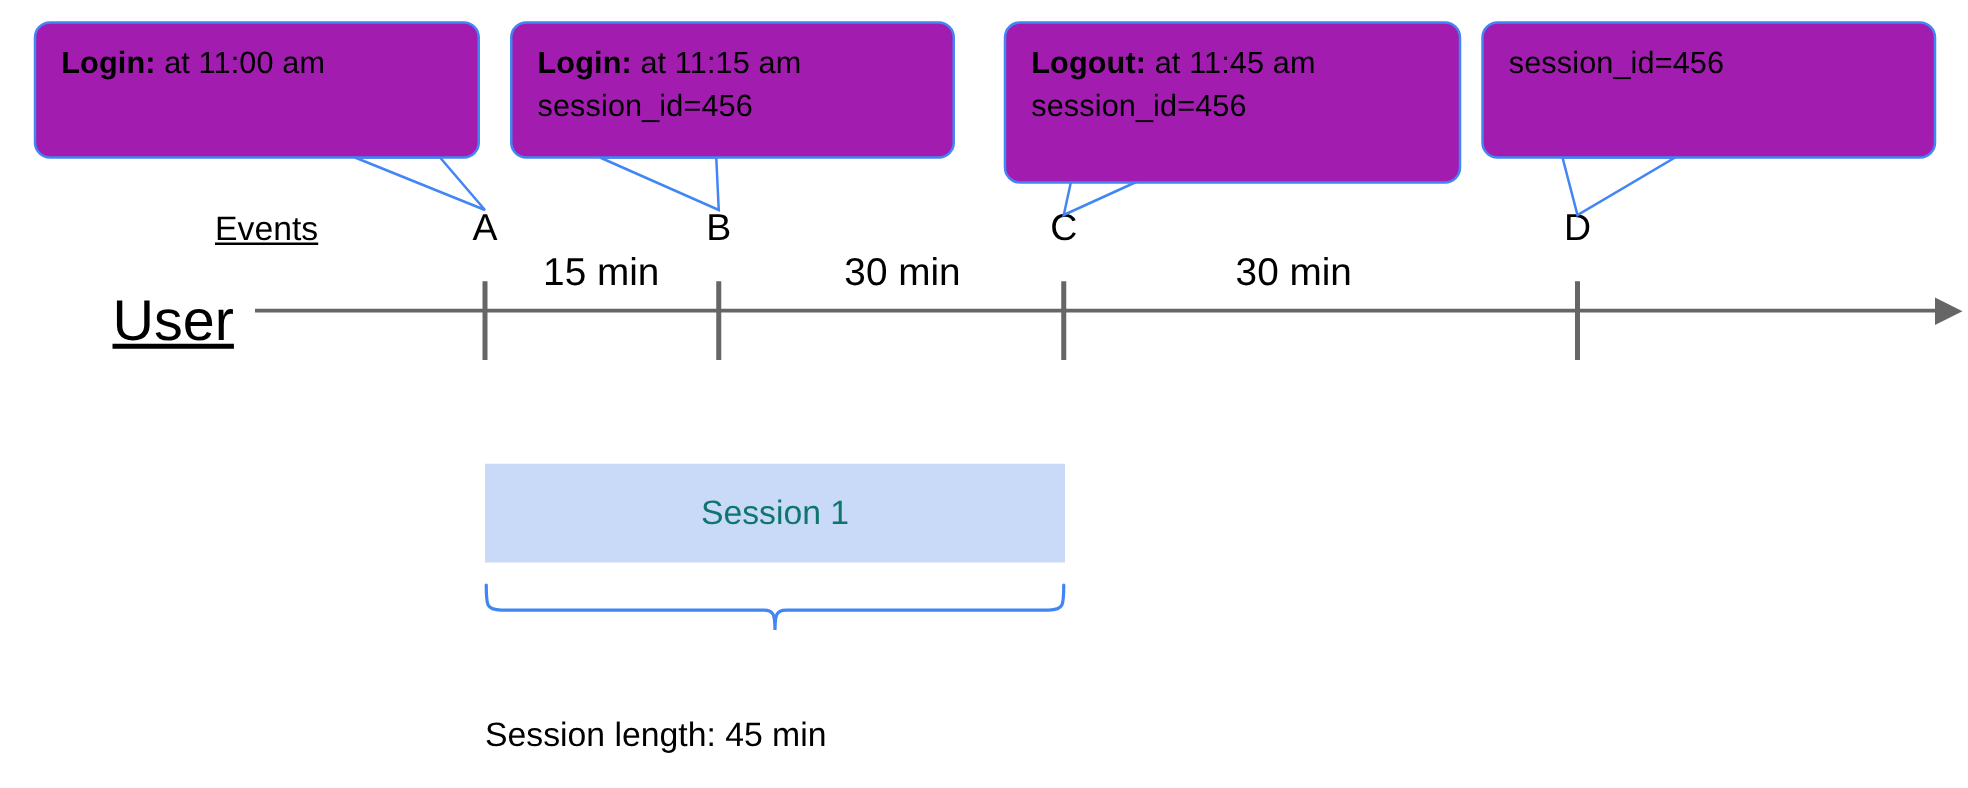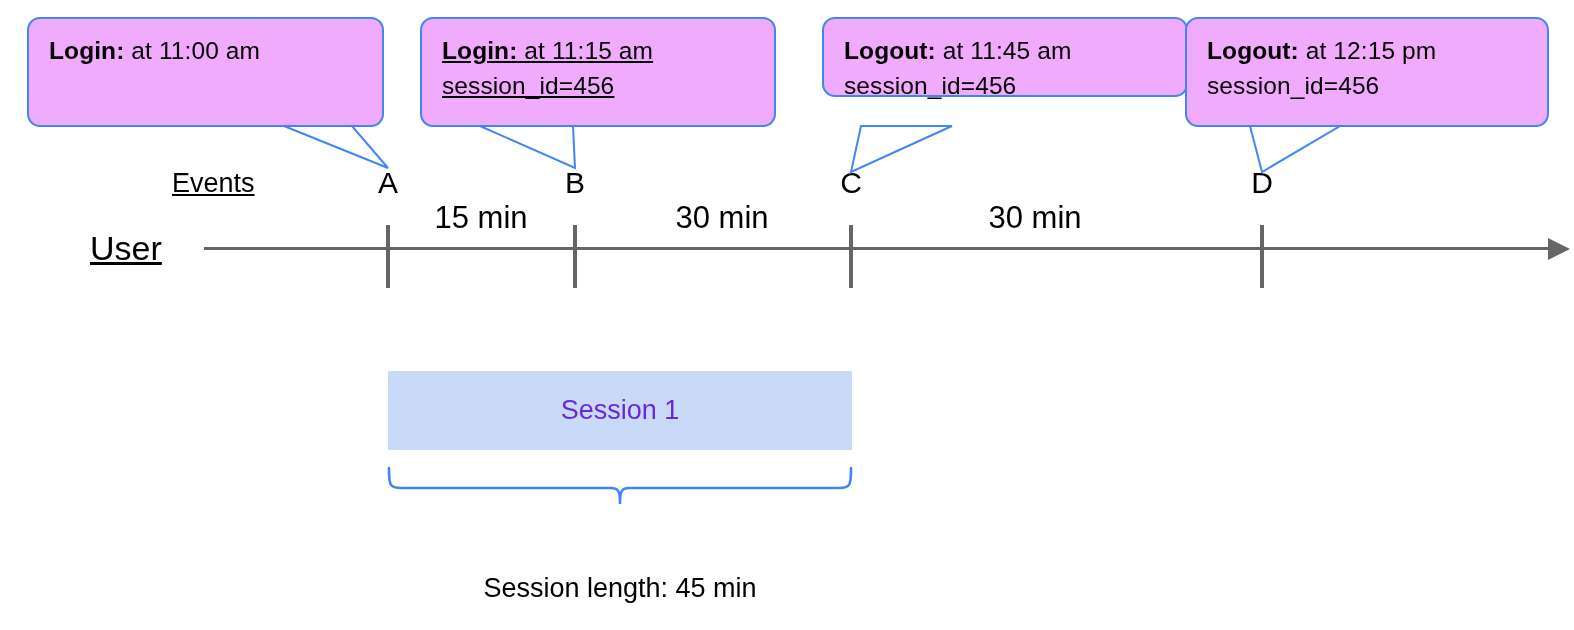--- a/index.html
+++ b/index.html
@@ -18,21 +18,21 @@
     height: 630px;
     overflow: hidden;
     background: #ffffff;
   }
   
   .callout {
     position: absolute;
     box-sizing: border-box;
     border: 2px solid #4285f4;
     border-radius: 13px;
-    background: #f0abfc;
+    background: #a21caf;
     padding: 14px 16px 0 20px;
     z-index: 3;
   }
   .callout-line {
     font-size: 24.5px;
     line-height: 35px;
     white-space: nowrap;
     letter-spacing: 0.1px;
   }
   .callout-line .lead {
@@ -53,21 +53,21 @@
     position: absolute;
     white-space: nowrap;
     text-decoration: underline;
   }
   #events-label {
     font-size: 27px;
     left: 172px;
     top: 168px;
   }
   #user-label {
-    font-size: 34px;
+    font-size: 46px;
     left: 90px;
     top: 229px;
   }
   .axis-line {
     position: absolute;
     background: #666666;
     height: 3px;
     left: 204px;
     top: 247px;
     width: 1349px;
@@ -110,35 +110,34 @@
     top: 371px;
     width: 464px;
     height: 79px;
     background: #c9daf8;
     display: flex;
     align-items: center;
     justify-content: center;
   }
   #session-bar-label {
     font-size: 27px;
-    color: #6d28d9;
+    color: #0f766e;
   }
   #brace-svg {
     position: absolute;
     left: 380px;
     top: 466px;
     width: 482px;
     height: 62px;
   }
   #caption {
     position: absolute;
     top: 573px;
     left: 388px;
     width: 464px;
-    text-align: center;
     font-size: 27px;
     white-space: nowrap;
   }
 </style>
 </head>
 <body>
 
 <div id="stage">
 
   <svg id="tails" viewBox="0 0 1574 630" xmlns="http://www.w3.org/2000/svg">
@@ -151,38 +150,35 @@
 
     <polygon points="1250,126 1262,172 1340,126" fill="#ffffff" stroke="#4285f4" stroke-width="2" stroke-linejoin="miter"></polygon>
   </svg>
 
   <div class="callout" style="left:27px; top:17px; width:357px; height:110px;">
     <div class="callout-line">
       <span class="lead">Login:</span><span> at 11:00 am</span>
     </div>
   </div>
 
-  <div class="callout" style="left:420px; top:17px; width:356px; height:110px;text-decoration:underline;">
+  <div class="callout" style="left:408px; top:17px; width:356px; height:110px;">
     <div class="callout-line">
       <span class="lead">Login:</span><span> at 11:15 am</span>
     </div>
     <div class="callout-line">session_id=456</div>
   </div>
 
-  <div class="callout" style="left:822px; top:17px; width:366px; height:80px;">
+  <div class="callout" style="left:803px; top:17px; width:366px; height:130px;">
     <div class="callout-line">
       <span class="lead">Logout:</span><span> at 11:45 am</span>
     </div>
     <div class="callout-line">session_id=456</div>
   </div>
 
   <div class="callout" style="left:1185px; top:17px; width:364px; height:110px;">
-    <div class="callout-line">
-      <span class="lead">Logout:</span><span> at 12:15 pm</span>
-    </div>
     <div class="callout-line">session_id=456</div>
   </div>
 
   <div class="row-label" id="events-label">Events</div>
   <div class="row-label" id="user-label">User</div>
 
   <div class="axis-line"></div>
   <div class="axis-arrow"></div>
 
   <div class="tick" style="left:386px;"></div>

